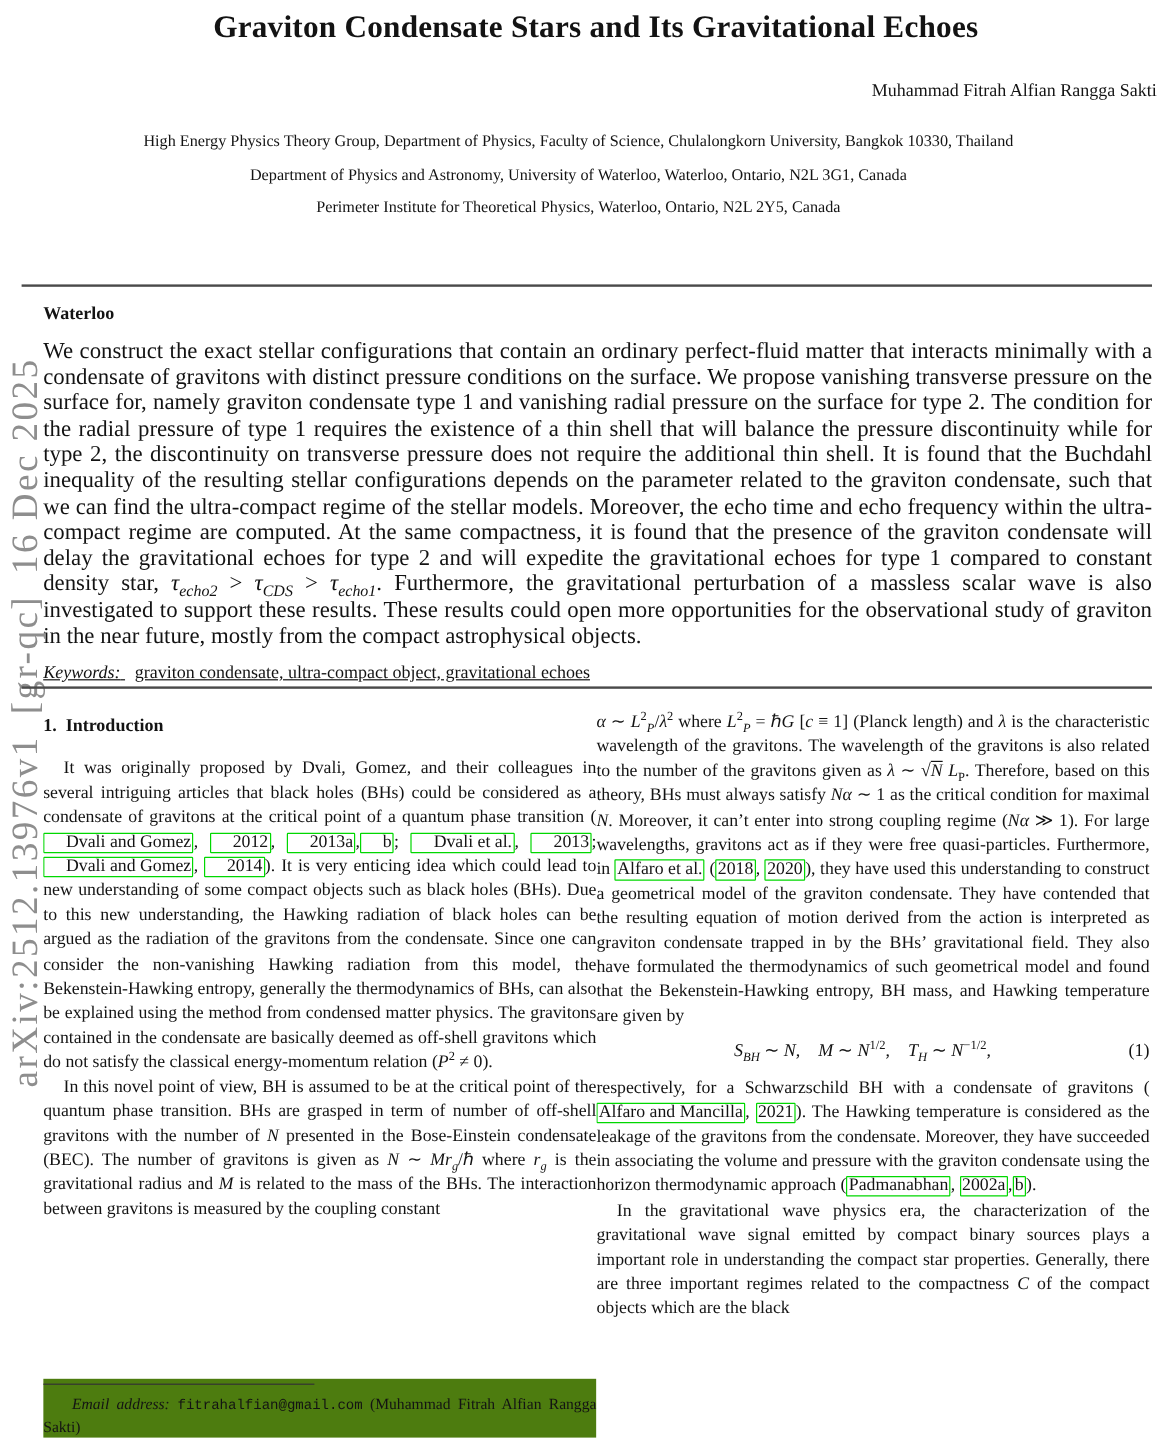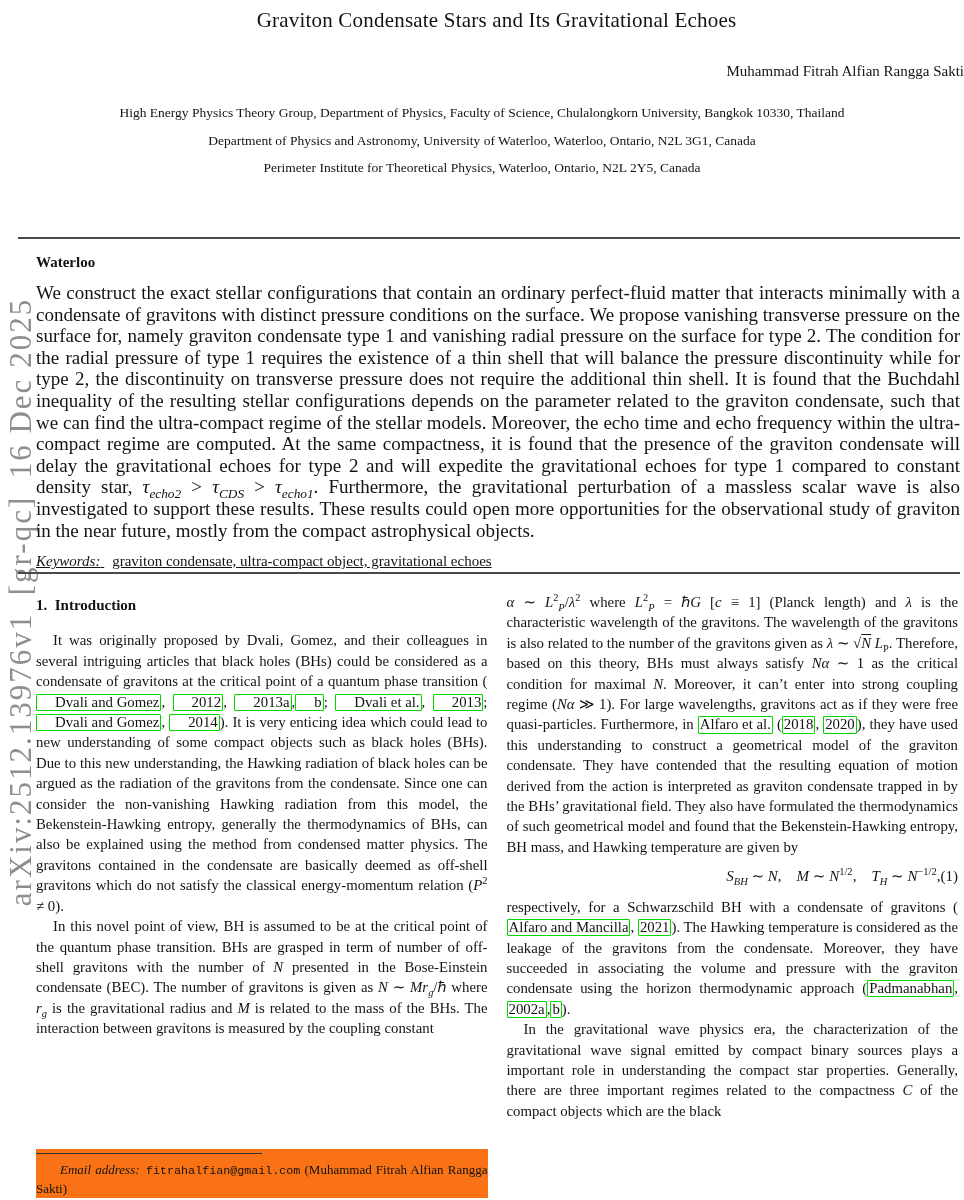--- a/index.html
+++ b/index.html
@@ -12,64 +12,64 @@
   
   .watermark {
     position: absolute; top: 602px; left: 21px;
     transform: translate(-50%, -50%) rotate(-90deg);
     white-space: nowrap; font-size: 31px; letter-spacing: 2px;
     color: #8e8e8e; font-family: "Liberation Serif", serif;
   }
 
   
   .header { position: absolute; top: 8px; left: 0; right: 0; text-align: center; }
-  .title { font-size: 21px; font-weight: normal; margin: 0 0 30px 0; letter-spacing: 0.2px; padding-left: 29px; }
+  .title { font-size: 26px; font-weight: bold; margin: 0 0 30px 0; letter-spacing: 0.2px; padding-left: 29px; }
   .author { font-size: 15px; margin: 0 0 19px 0; text-align: right; }
   .affil { font-size: 13.5px; line-height: 27.5px; margin: 0; }
 
   .rule { position: absolute; left: 18px; right: 4px; border: none; border-top: 2px solid #4a4a4a; margin: 0; }
   .rule-top { top: 237px; }
   .rule-mid { top: 572px; }
 
   
   .abstract { position: absolute; top: 254px; left: 36px; right: 4px; }
   .abstract h2 { font-size: 15px; margin: 0 0 11px 0; }
   .abstract .body { font-size: 19px; line-height: 21.6px; text-align: justify; margin: 0; }
   .keywords { font-size: 15px; margin: 12px 0 0 0; text-decoration: underline; }
   .keywords .kwlabel { font-style: italic; }
   .keywords .kwtext { margin-left: 8px; }
 
   
   .columns {
     position: absolute; top: 592px; left: 36px; right: 6px; bottom: 0;
-    display: flex; gap: 19px;
+    display: flex; 
   }
   .col { flex: 1; position: relative; overflow: hidden; font-size: 14.8px; line-height: 20.4px; }
   .col p { margin: 0; text-align: justify; }
   .col p.indent { text-indent: 17px; }
   .sec-heading { font-size: 15px; font-weight: bold; margin: 3px 0 15px 0; }
 
   
   .i { font-style: italic; }
   .ol { text-decoration: overline; }
   .sub { font-size: 70%; vertical-align: sub; line-height: 0; }
   .sup { font-size: 70%; vertical-align: super; line-height: 0; }
   .tt { font-family: "Liberation Mono", monospace; font-size: 90%; }
   .cite {
     display: inline-block; border: 1.5px solid #00d800;
     padding: 0 1px; line-height: 1.02; border-radius: 1px; font-family: Liberation Serif, serif;
   }
 
   
   .equation { display: flex; align-items: center; margin: 9px 0 10px 0; font-size: 15px; }
-  .eq-body { flex: 1; text-align: right; }
+  .eq-body { flex: 1; text-align: center; }
   .eq-num { text-align: right; }
 
   
-  .footnote { position: absolute; left: 0; right: 0; bottom: 2px; background: #f97316; padding-top: 4px; }
+  .footnote { position: absolute; left: 0; right: 0; bottom: 2px; background: #4d7c0f; padding-top: 4px; }
   .fnrule { border: none; border-top: 1.2px solid #333; width: 226px; margin: 0 0 7px 0; }
   .fn-text { font-size: 13px !important; line-height: 18px !important; text-indent: 24px; text-align: justify; margin: 0; }
 </style>
 </head>
 <body>
 
 <div class="page">
 
   <div class="watermark">arXiv:2512.13976v1 [gr-qc] 16 Dec 2025</div>
 

